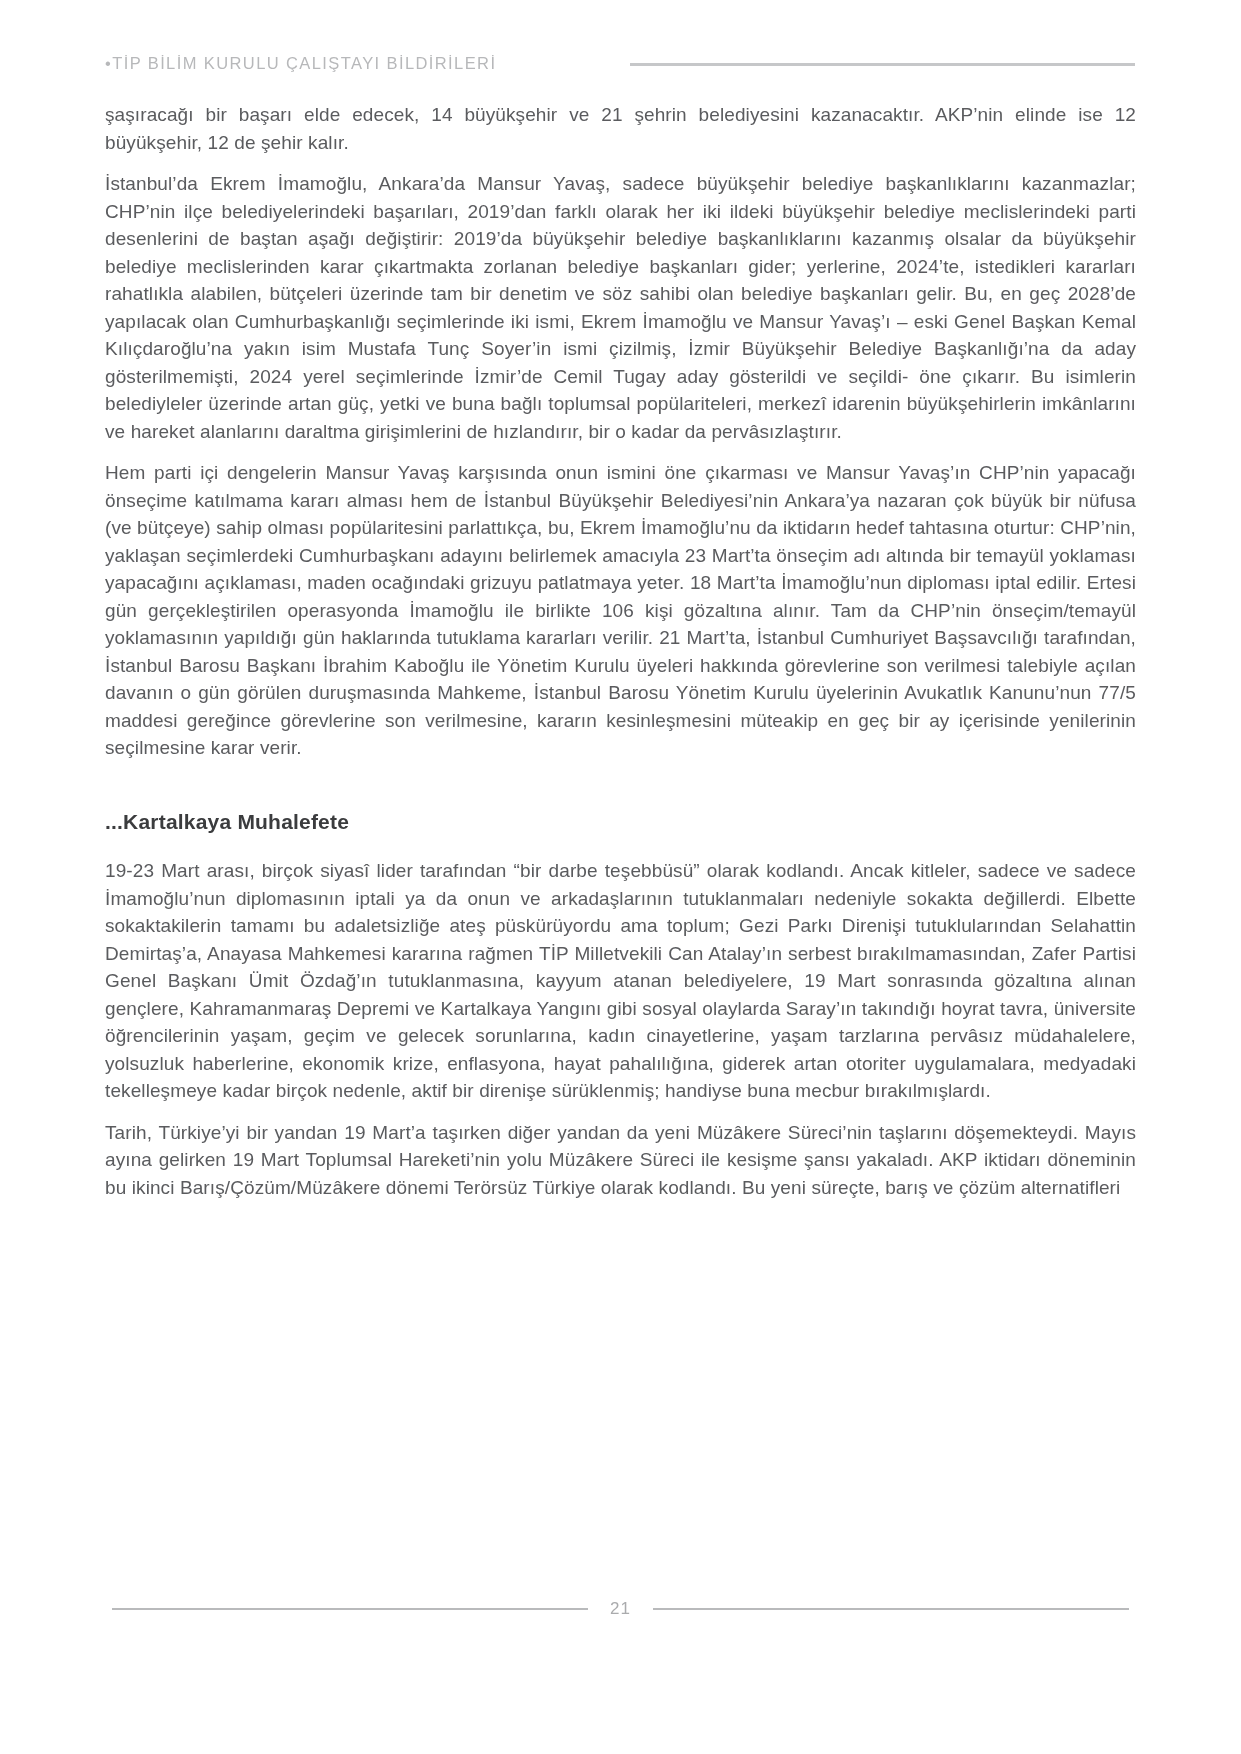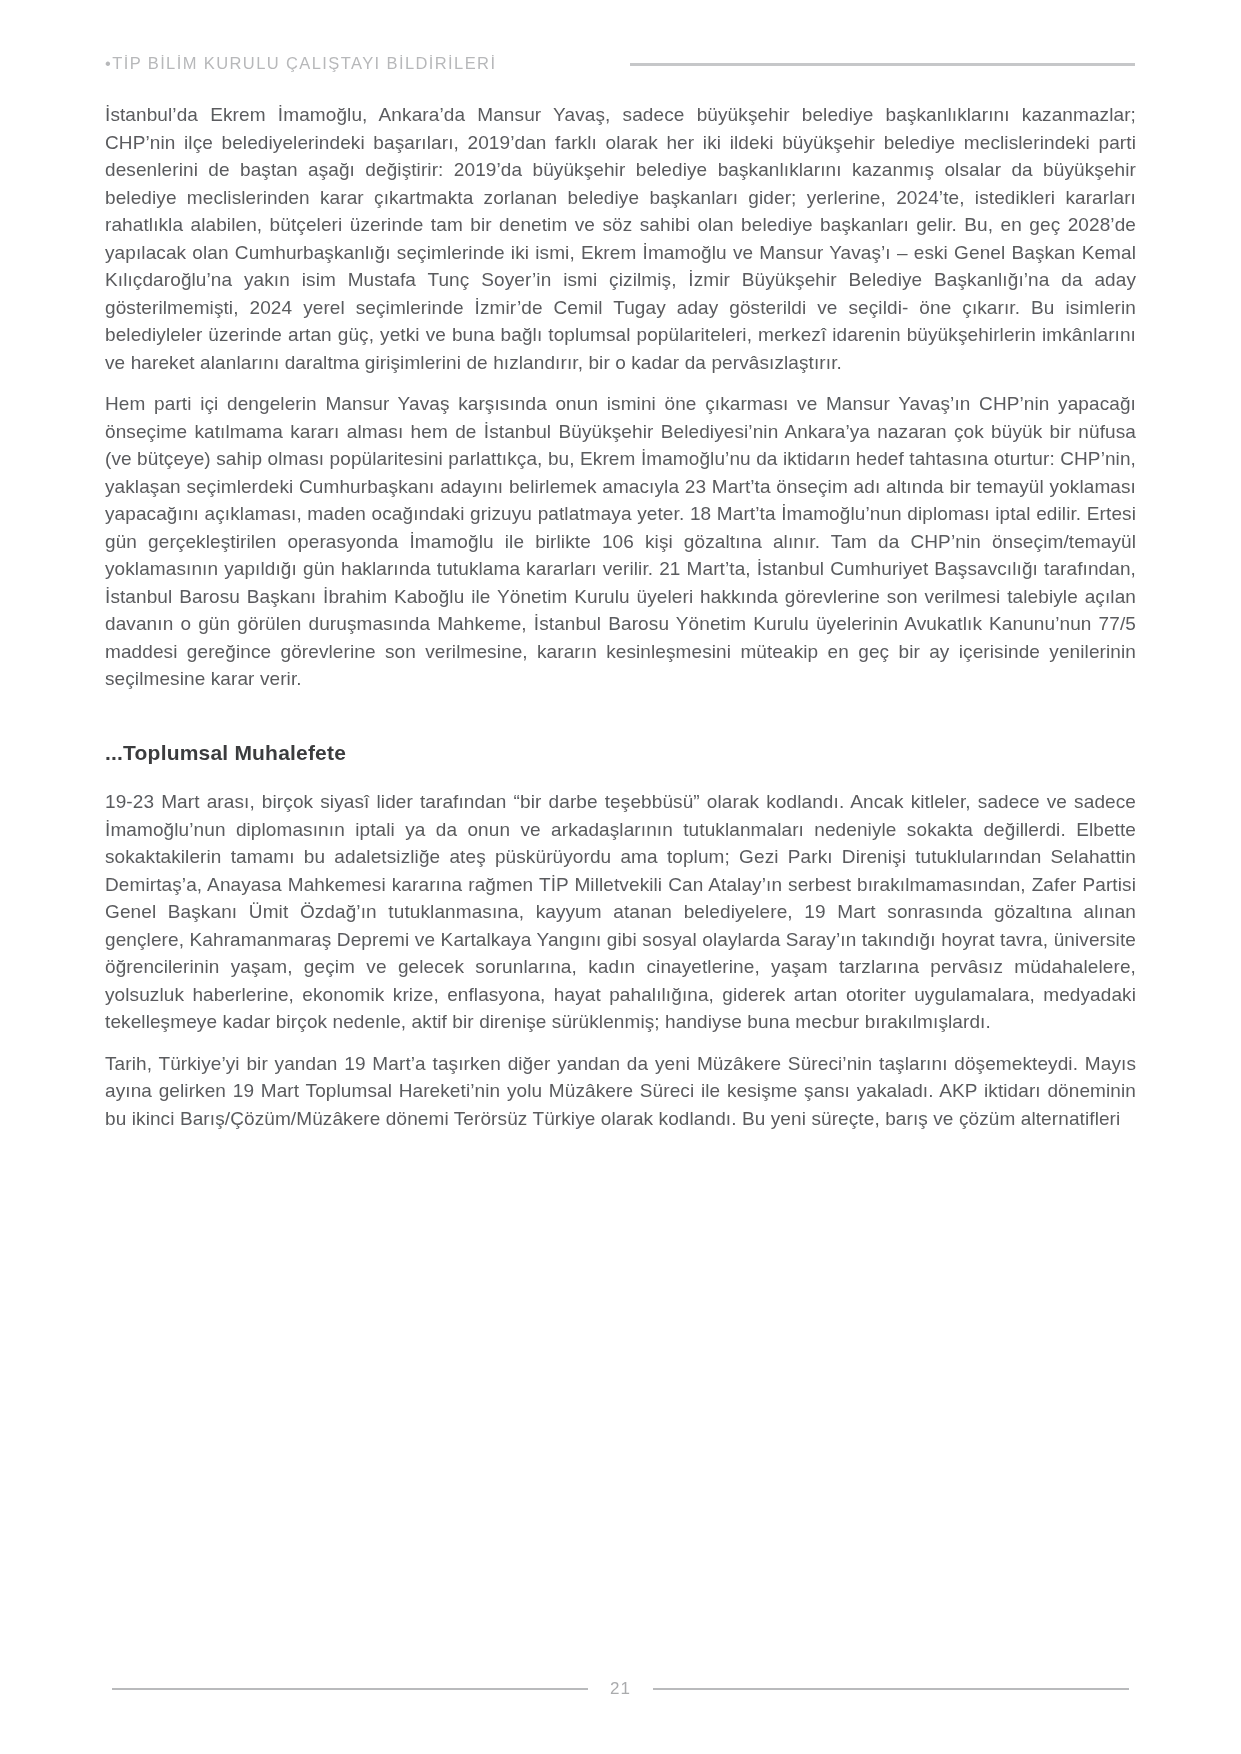--- a/index.html
+++ b/index.html
@@ -68,21 +68,21 @@
     font-size: 21px;
     font-weight: 700;
     letter-spacing: 0.2px;
     text-align: left;
   }
   
   .page-footer {
     position: absolute;
     left: 112px;
     right: 112px;
-    top: 1679px;
+    top: 1599px;
     display: flex;
     align-items: center;
     justify-content: flex-end;
   }
   .footer-rule {
     flex: 1;
     height: 2px;
     background: #b9babc;
   }
   .page-number {
@@ -96,23 +96,24 @@
 <body>
 
 <div class="page">
 
   <header class="page-header">
     <span class="header-title">•TİP BİLİM KURULU ÇALIŞTAYI BİLDİRİLERİ</span>
     <span class="header-rule"></span>
   </header>
 
   <main class="doc-body">
+    <p>şaşıracağı bir başarı elde edecek, 14 büyükşehir ve 21 şehrin belediyesini kazanacaktır. AKP’nin elinde ise 12 büyükşehir, 12 de şehir kalır.</p>
     <p>İstanbul’da Ekrem İmamoğlu, Ankara’da Mansur Yavaş, sadece büyükşehir belediye başkanlıklarını kazanmazlar; CHP’nin ilçe belediyelerindeki başarıları, 2019’dan farklı olarak her iki ildeki büyükşehir belediye meclislerindeki parti desenlerini de baştan aşağı değiştirir: 2019’da büyükşehir belediye başkanlıklarını kazanmış olsalar da büyükşehir belediye meclislerinden karar çıkartmakta zorlanan belediye başkanları gider; yerlerine, 2024’te, istedikleri kararları rahatlıkla alabilen, bütçeleri üzerinde tam bir denetim ve söz sahibi olan belediye başkanları gelir. Bu, en geç 2028’de yapılacak olan Cumhurbaşkanlığı seçimlerinde iki ismi, Ekrem İmamoğlu ve Mansur Yavaş’ı – eski Genel Başkan Kemal Kılıçdaroğlu’na yakın isim Mustafa Tunç Soyer’in ismi çizilmiş, İzmir Büyükşehir Belediye Başkanlığı’na da aday gösterilmemişti, 2024 yerel seçimlerinde İzmir’de Cemil Tugay aday gösterildi ve seçildi- öne çıkarır. Bu isimlerin belediyleler üzerinde artan güç, yetki ve buna bağlı toplumsal popülariteleri, merkezî idarenin büyükşehirlerin imkânlarını ve hareket alanlarını daraltma girişimlerini de hızlandırır, bir o kadar da pervâsızlaştırır.</p>
     <p>Hem parti içi dengelerin Mansur Yavaş karşısında onun ismini öne çıkarması ve Mansur Yavaş’ın CHP’nin yapacağı önseçime katılmama kararı alması hem de İstanbul Büyükşehir Belediyesi’nin Ankara’ya nazaran çok büyük bir nüfusa (ve bütçeye) sahip olması popülaritesini parlattıkça, bu, Ekrem İmamoğlu’nu da iktidarın hedef tahtasına oturtur: CHP’nin, yaklaşan seçimlerdeki Cumhurbaşkanı adayını belirlemek amacıyla 23 Mart’ta önseçim adı altında bir temayül yoklaması yapacağını açıklaması, maden ocağındaki grizuyu patlatmaya yeter. 18 Mart’ta İmamoğlu’nun diploması iptal edilir. Ertesi gün gerçekleştirilen operasyonda İmamoğlu ile birlikte 106 kişi gözaltına alınır. Tam da CHP’nin önseçim/temayül yoklamasının yapıldığı gün haklarında tutuklama kararları verilir. 21 Mart’ta, İstanbul Cumhuriyet Başsavcılığı tarafından, İstanbul Barosu Başkanı İbrahim Kaboğlu ile Yönetim Kurulu üyeleri hakkında görevlerine son verilmesi talebiyle açılan davanın o gün görülen duruşmasında Mahkeme, İstanbul Barosu Yönetim Kurulu üyelerinin Avukatlık Kanunu’nun 77/5 maddesi gereğince görevlerine son verilmesine, kararın kesinleşmesini müteakip en geç bir ay içerisinde yenilerinin seçilmesine karar verir.</p>
-    <h2>...Toplumsal Muhalefete</h2>
+    <h2>...Kartalkaya Muhalefete</h2>
     <p>19-23 Mart arası, birçok siyasî lider tarafından “bir darbe teşebbüsü” olarak kodlandı. Ancak kitleler, sadece ve sadece İmamoğlu’nun diplomasının iptali ya da onun ve arkadaşlarının tutuklanmaları nedeniyle sokakta değillerdi. Elbette sokaktakilerin tamamı bu adaletsizliğe ateş püskürüyordu ama toplum; Gezi Parkı Direnişi tutuklularından Selahattin Demirtaş’a, Anayasa Mahkemesi kararına rağmen TİP Milletvekili Can Atalay’ın serbest bırakılmamasından, Zafer Partisi Genel Başkanı Ümit Özdağ’ın tutuklanmasına, kayyum atanan belediyelere, 19 Mart sonrasında gözaltına alınan gençlere, Kahramanmaraş Depremi ve Kartalkaya Yangını gibi sosyal olaylarda Saray’ın takındığı hoyrat tavra, üniversite öğrencilerinin yaşam, geçim ve gelecek sorunlarına, kadın cinayetlerine, yaşam tarzlarına pervâsız müdahalelere, yolsuzluk haberlerine, ekonomik krize, enflasyona, hayat pahalılığına, giderek artan otoriter uygulamalara, medyadaki tekelleşmeye kadar birçok nedenle, aktif bir direnişe sürüklenmiş; handiyse buna mecbur bırakılmışlardı.</p>
     <p>Tarih, Türkiye’yi bir yandan 19 Mart’a taşırken diğer yandan da yeni Müzâkere Süreci’nin taşlarını döşemekteydi. Mayıs ayına gelirken 19 Mart Toplumsal Hareketi’nin yolu Müzâkere Süreci ile kesişme şansı yakaladı. AKP iktidarı döneminin bu ikinci Barış/Çözüm/Müzâkere dönemi Terörsüz Türkiye olarak kodlandı. Bu yeni süreçte, barış ve çözüm alternatifleri</p>
   </main>
 
   <footer class="page-footer">
     <span class="footer-rule"></span>
     <span class="page-number">21</span>
     <span class="footer-rule"></span>
   </footer>
 

